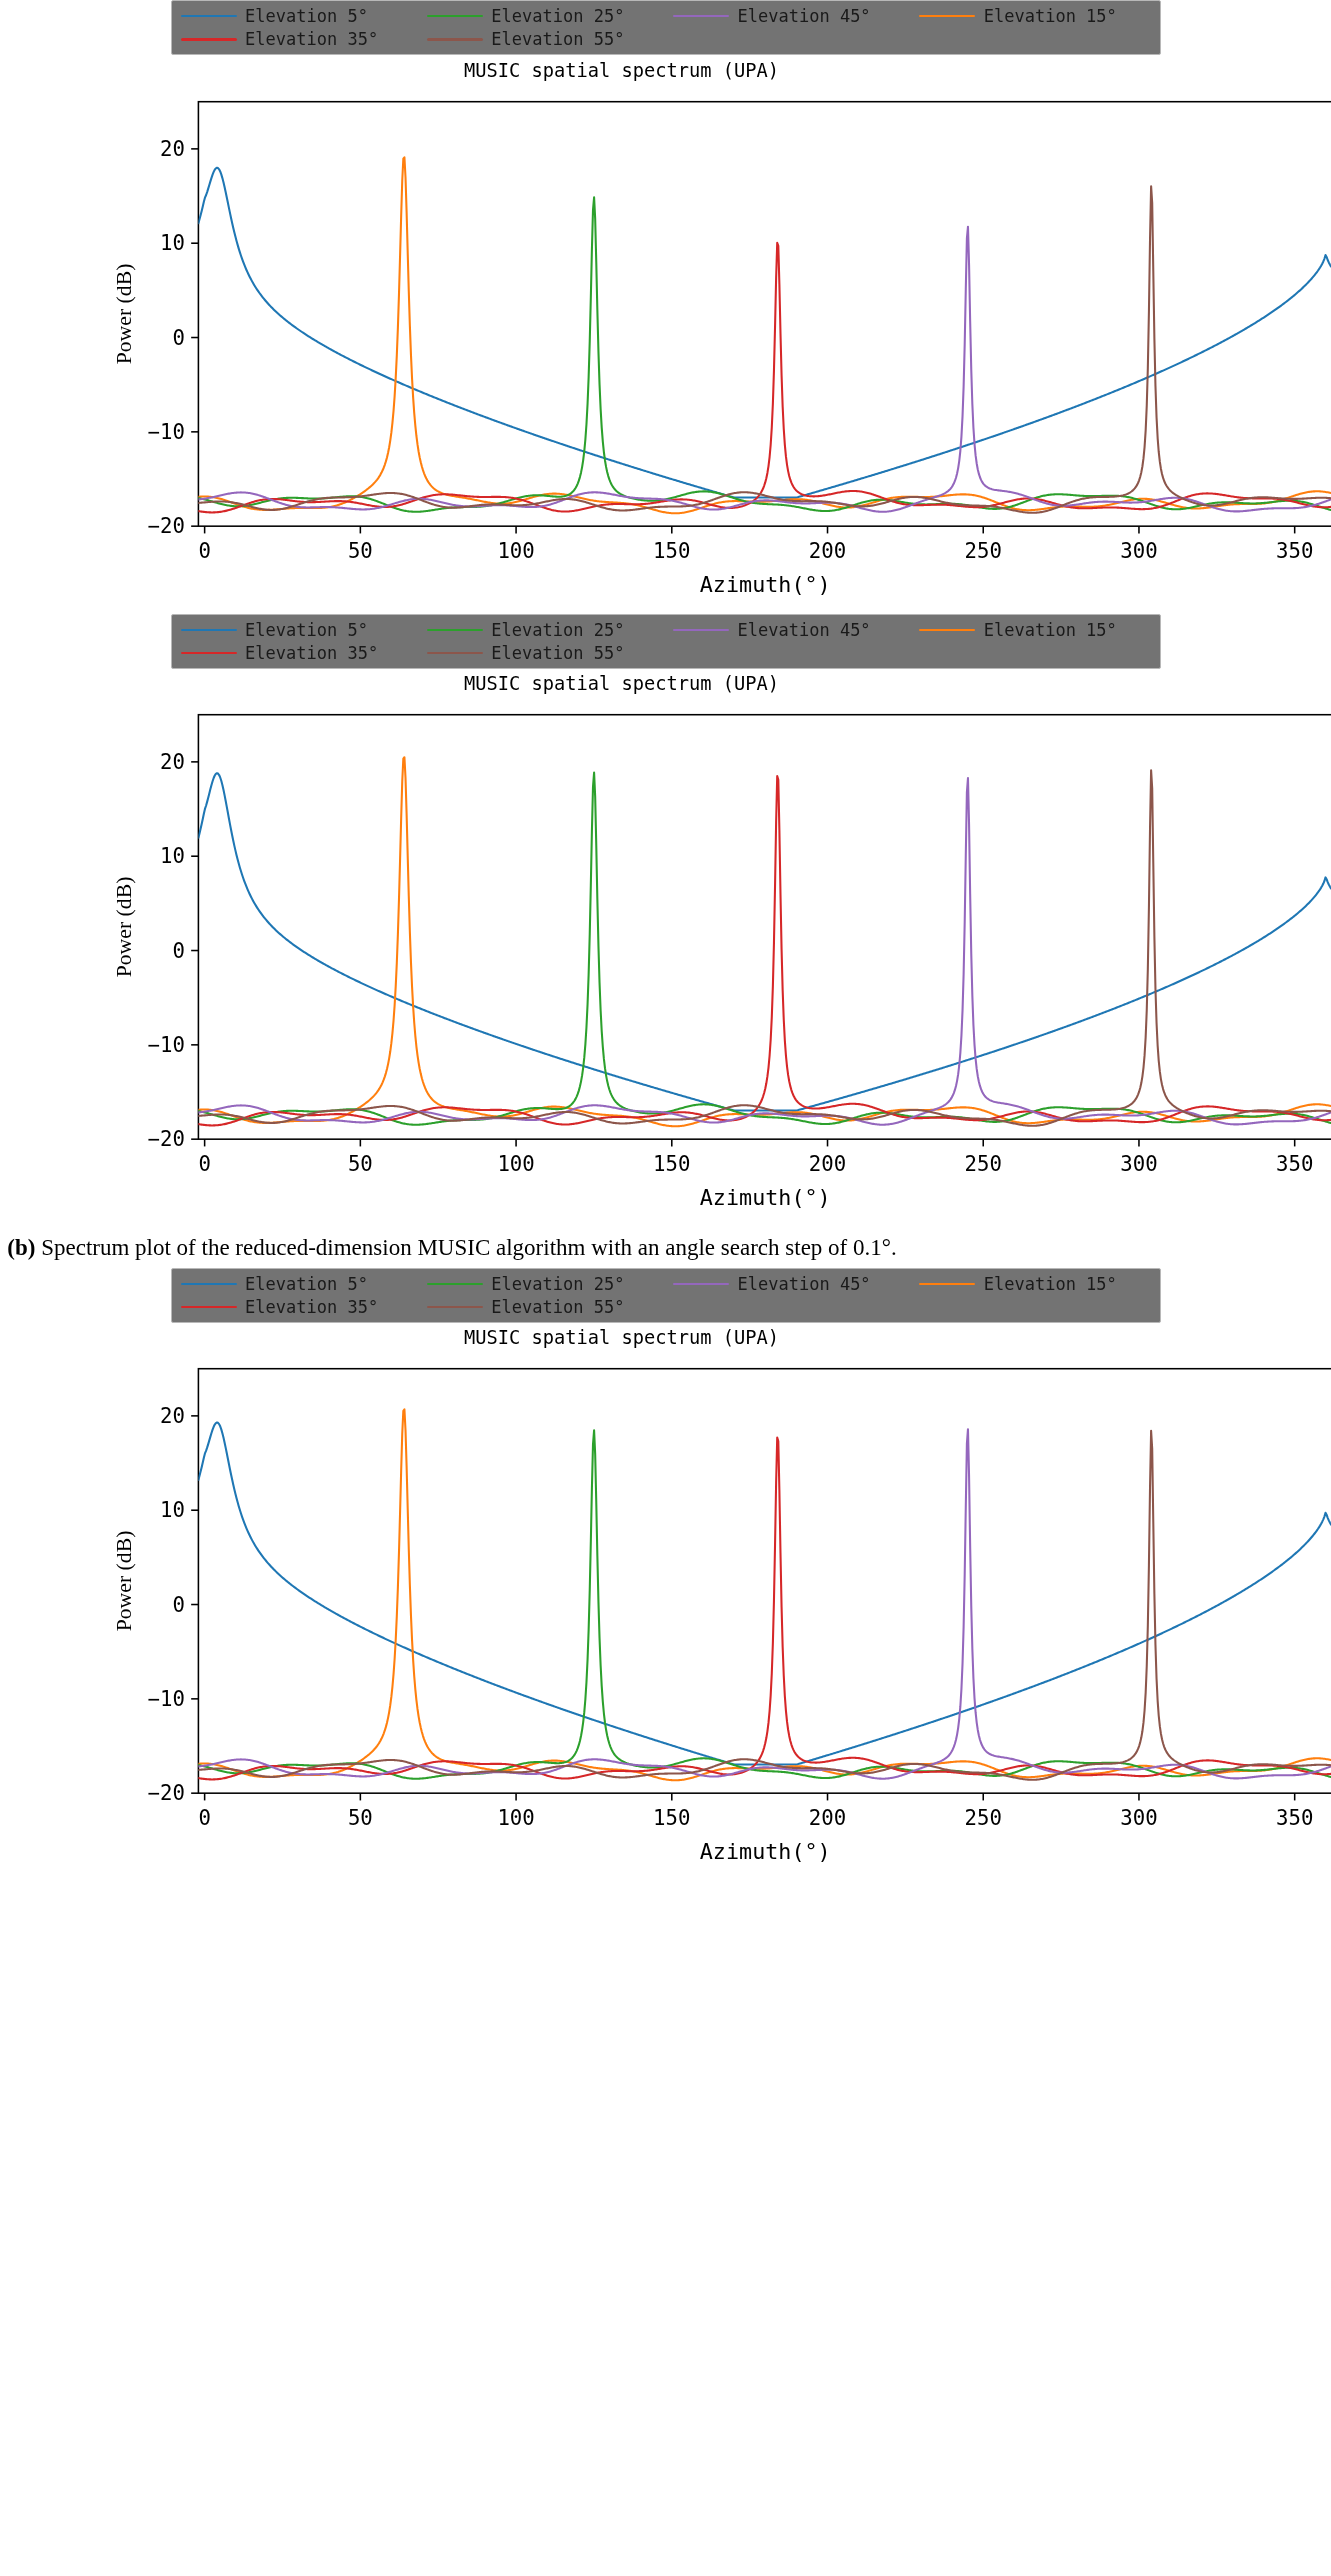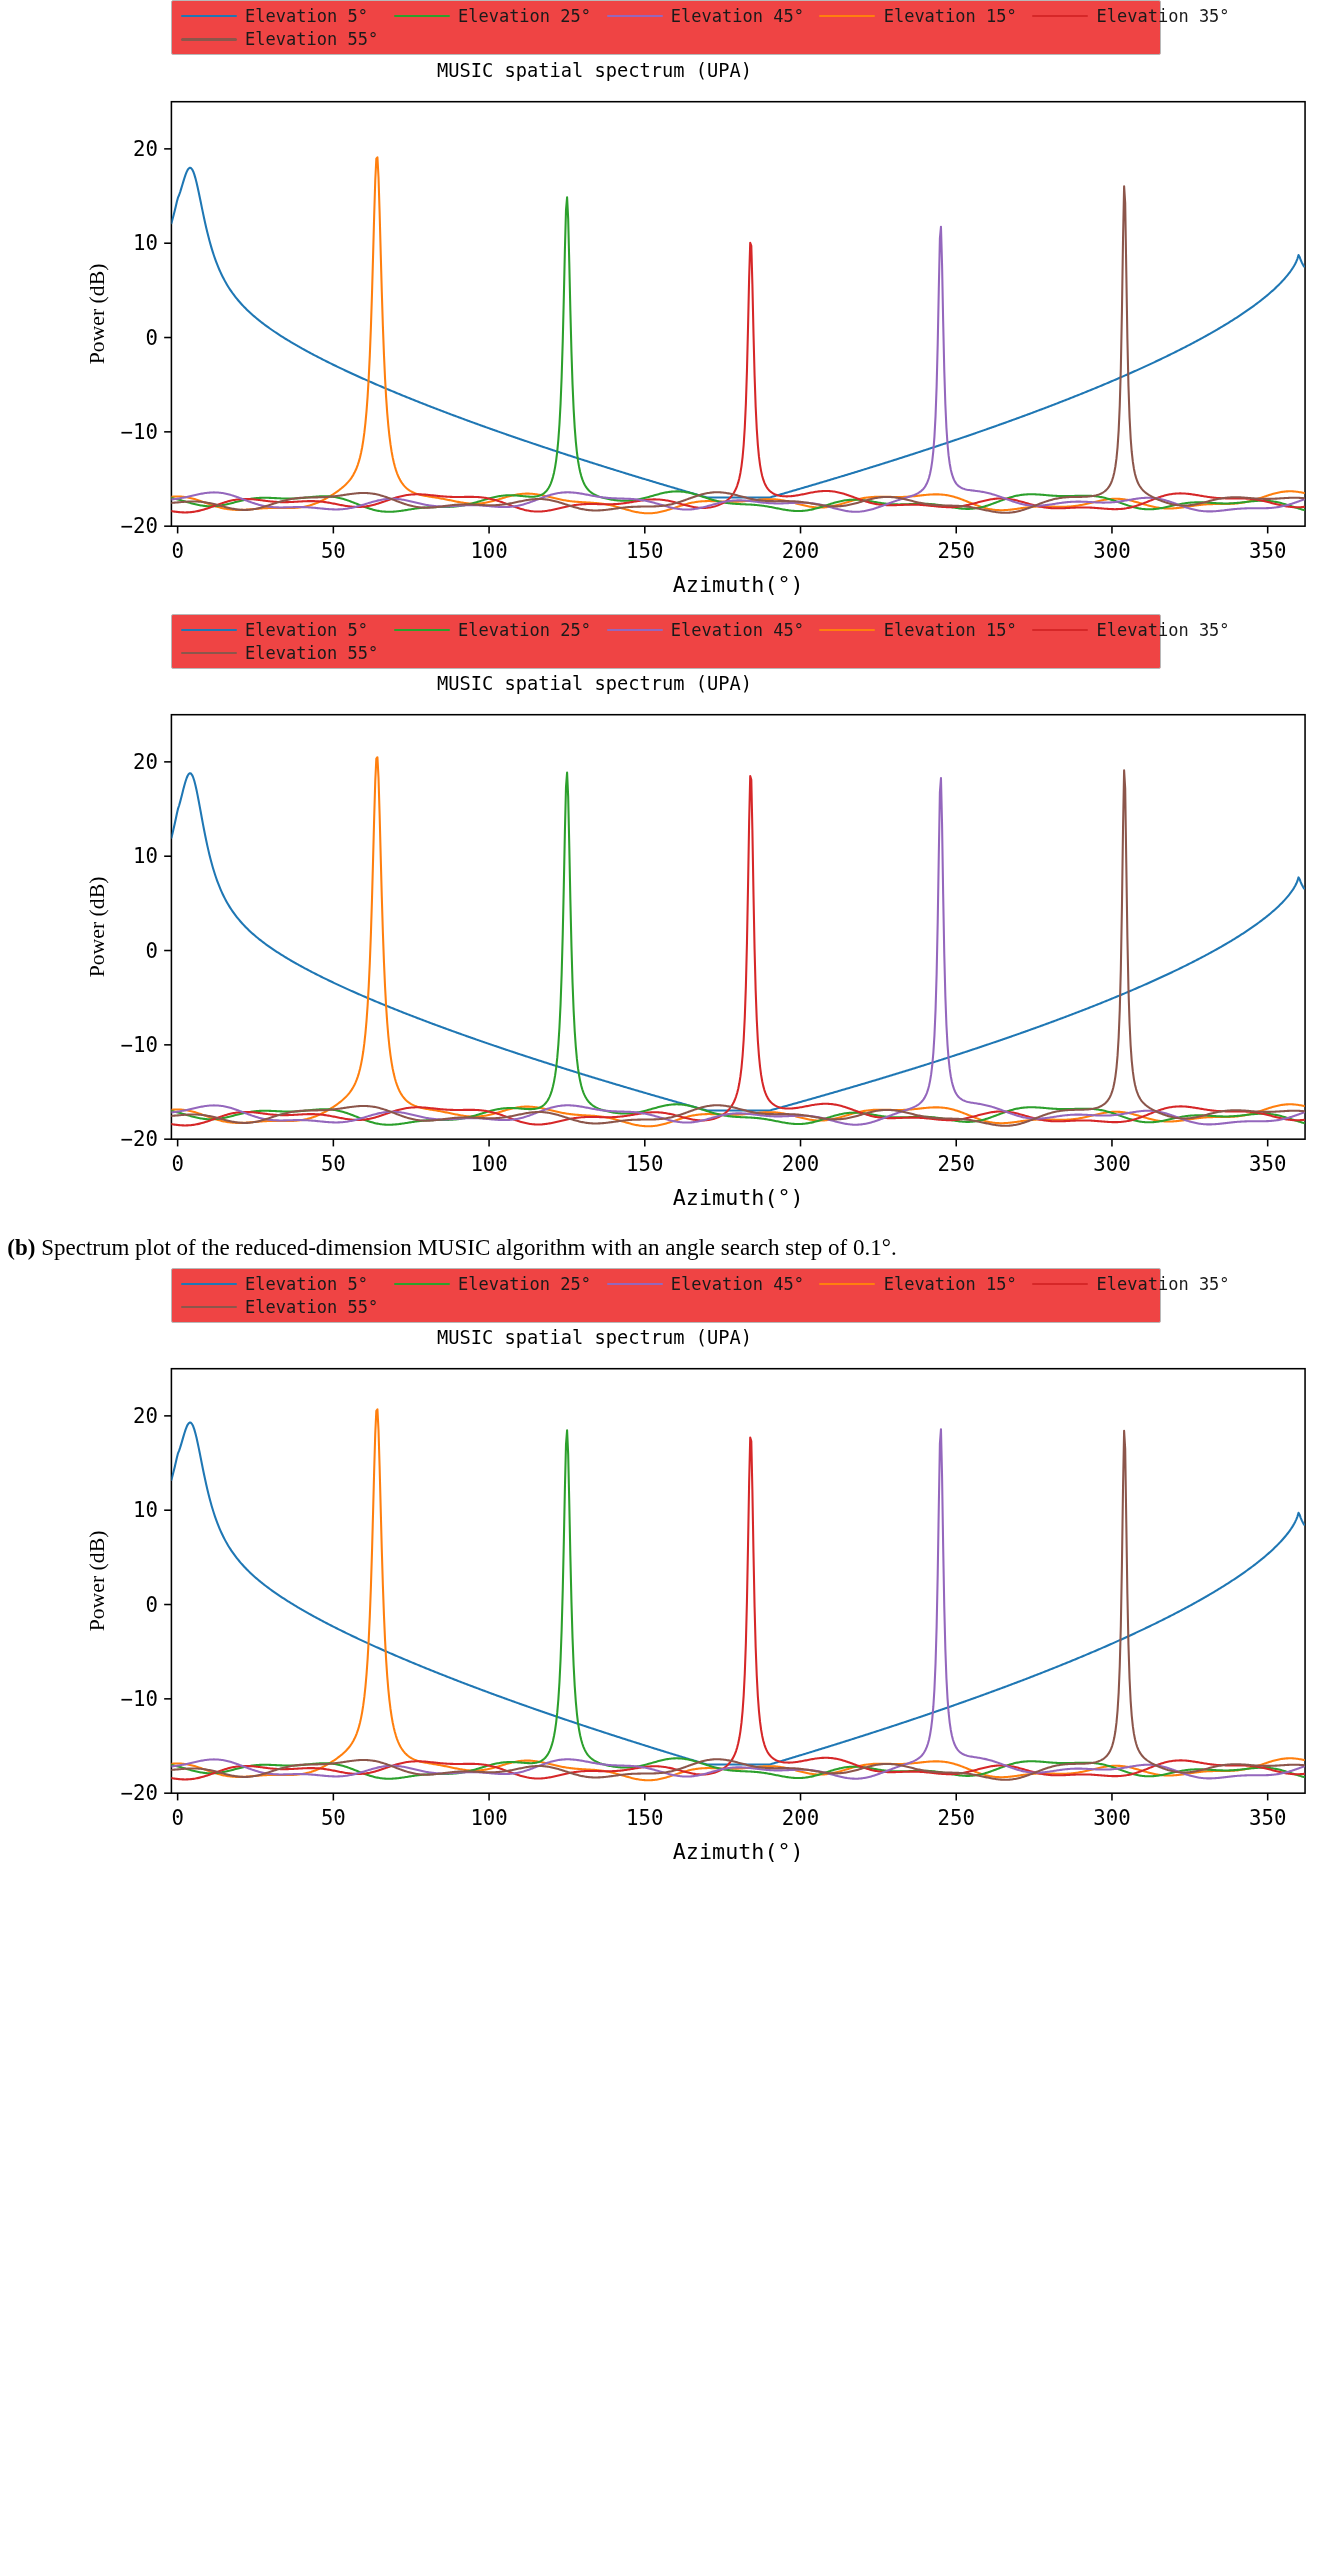--- a/index.html
+++ b/index.html
@@ -4,33 +4,33 @@
 <style>
   html,body{margin:0;padding:0;background:#ffffff;}
   body{width:1331px;font-family:"Liberation Serif",serif;color:#000;}
   .page{width:1331px;padding:0;box-sizing:border-box;}
   .figblock{width:1331px;margin:0 0 5.2px 0;}
   .legend-box{
     margin:0 auto;
     width:990px;
     border:0.5px solid #b8b8b8;
     border-radius:2.1px;
-    background:#ef4444;
+    background:#737373;
     padding:5.2px 9.3px;
     box-sizing:border-box;
     display:grid;
-    grid-template-columns:1fr 1fr 1fr 1fr 1fr;
+    grid-template-columns:1fr 1fr 1fr 1fr;
     grid-auto-rows:auto;
     column-gap:15.5px;
     row-gap:3.1px;
   }
   .legend-item{display:flex;align-items:center;gap:8.3px;font-family:"DejaVu Sans Mono",monospace;font-size:17px;color:#1a1a1a;}
   .legend-line{display:block;width:56px;height:2.6px;border-radius:1.6px;flex:0 0 auto;}
   .legend-label{white-space:nowrap;}
-  .chart-wrap{position:relative;width:1189px;}
+  .chart-wrap{position:relative;width:1189px;padding-left:27px;}
   .chart-title{
     text-align:center;
     font-family:"DejaVu Sans Mono",monospace;
     font-size:18.7px;
     margin:4.1px 0 0 0;
     letter-spacing:0px;
   }
   .plot-area-outer{position:relative;width:1331px;height:528px;}
   svg.plot{display:block;}
   .caption{

